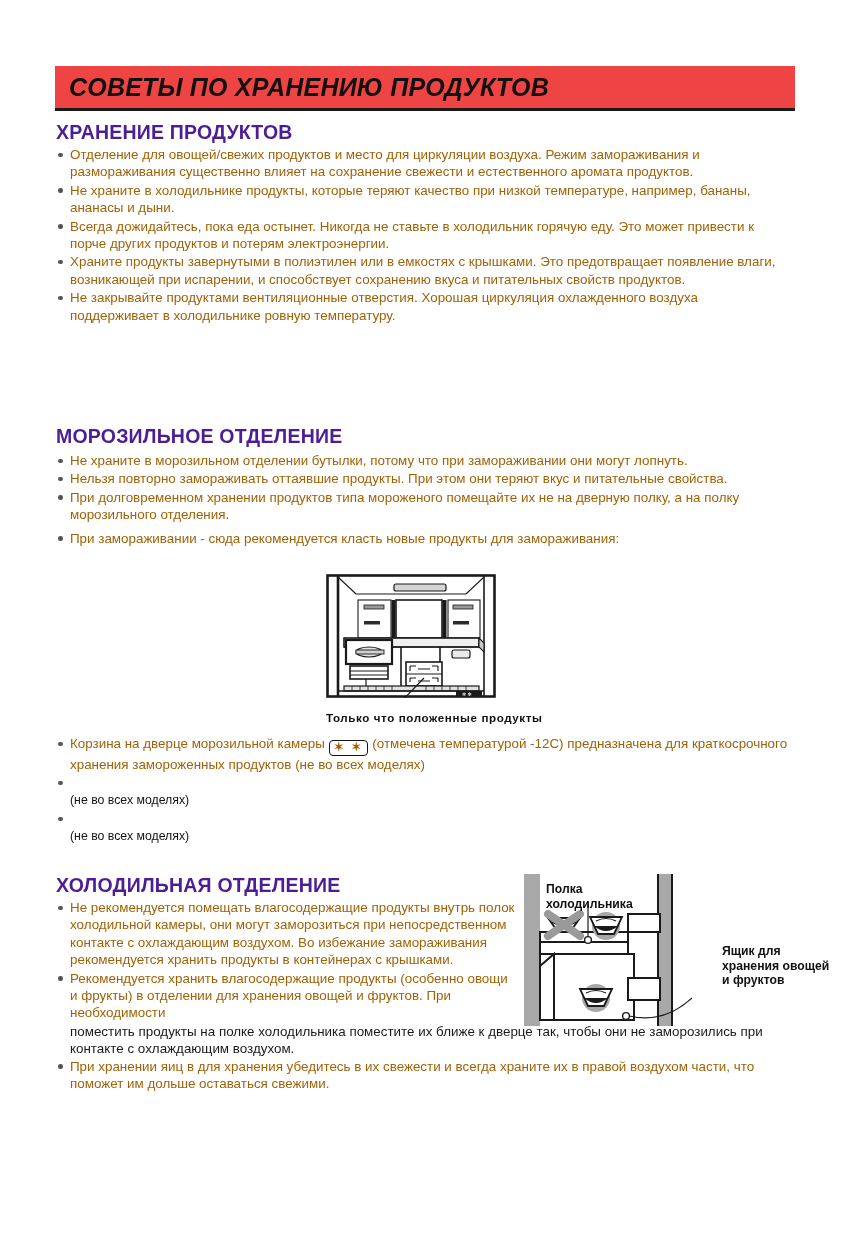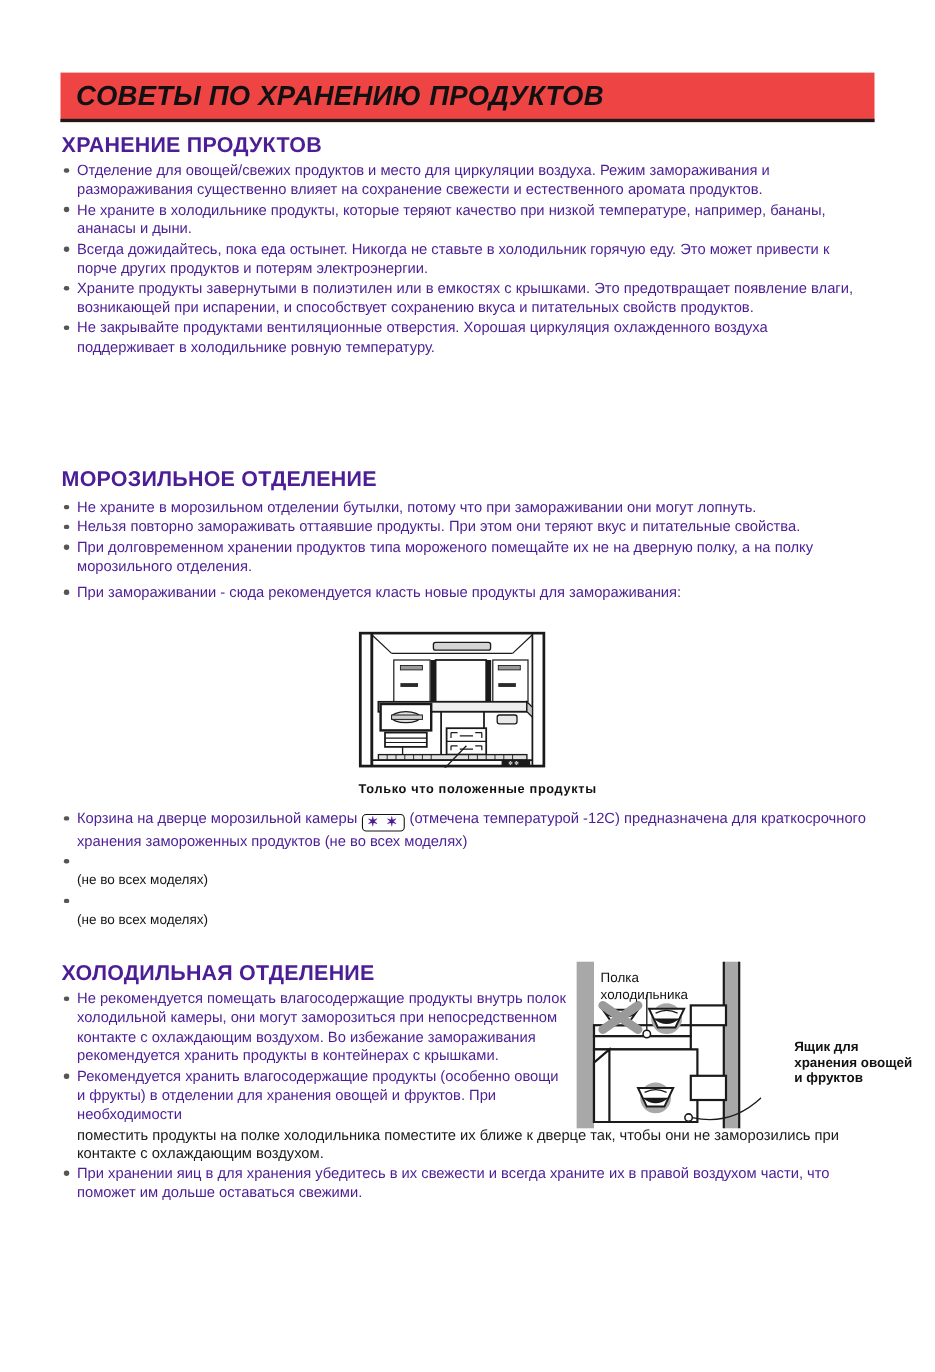--- a/index.html
+++ b/index.html
@@ -27,21 +27,21 @@
     color:#4c1d95;letter-spacing:.2px;white-space:nowrap;
   }
   .sec-head.h1{top:121px;}
   .sec-head.h2{top:425px;}
   .sec-head.h3{top:874px;}
 
   
   .list{position:absolute;left:56px;}
   .li{
     position:relative;padding-left:14px;margin-bottom:1px;
-    font-size:13.4px;line-height:17.4px;color:#4c1d95;text-align:left;
+    font-size:13.4px;line-height:17.4px;color:#a16207;text-align:left;
   }
   .li:before{
     content:"";position:absolute;left:2px;top:6.5px;
     width:4.5px;height:4.5px;border-radius:50%;background:#555;
   }
   .li.empty{height:17px;}
   .note{
     font-size:12.3px;line-height:16px;color:#141414;
     padding-left:14px;margin:0 0 2px 0;
   }
@@ -69,21 +69,21 @@
   .freezer-cap{
     position:absolute;left:326px;top:711px;width:340px;
     font-size:11.6px;font-weight:bold;letter-spacing:.6px;color:#111;
     white-space:nowrap;
   }
 
   
   .fridge-fig{position:absolute;left:524px;top:874px;width:168px;height:152px;}
   .lbl-shelf{
     position:absolute;left:546px;top:882px;width:110px;
-    font-size:12.2px;font-weight:normal;line-height:14.5px;color:#111;
+    font-size:12.2px;font-weight:bold;line-height:14.5px;color:#111;
   }
   .lbl-drawer{
     position:absolute;left:722px;top:944px;width:110px;
     font-size:12.2px;font-weight:bold;line-height:14.5px;color:#111;
   }
   svg{display:block;}
 </style>
 </head>
 <body>
 

